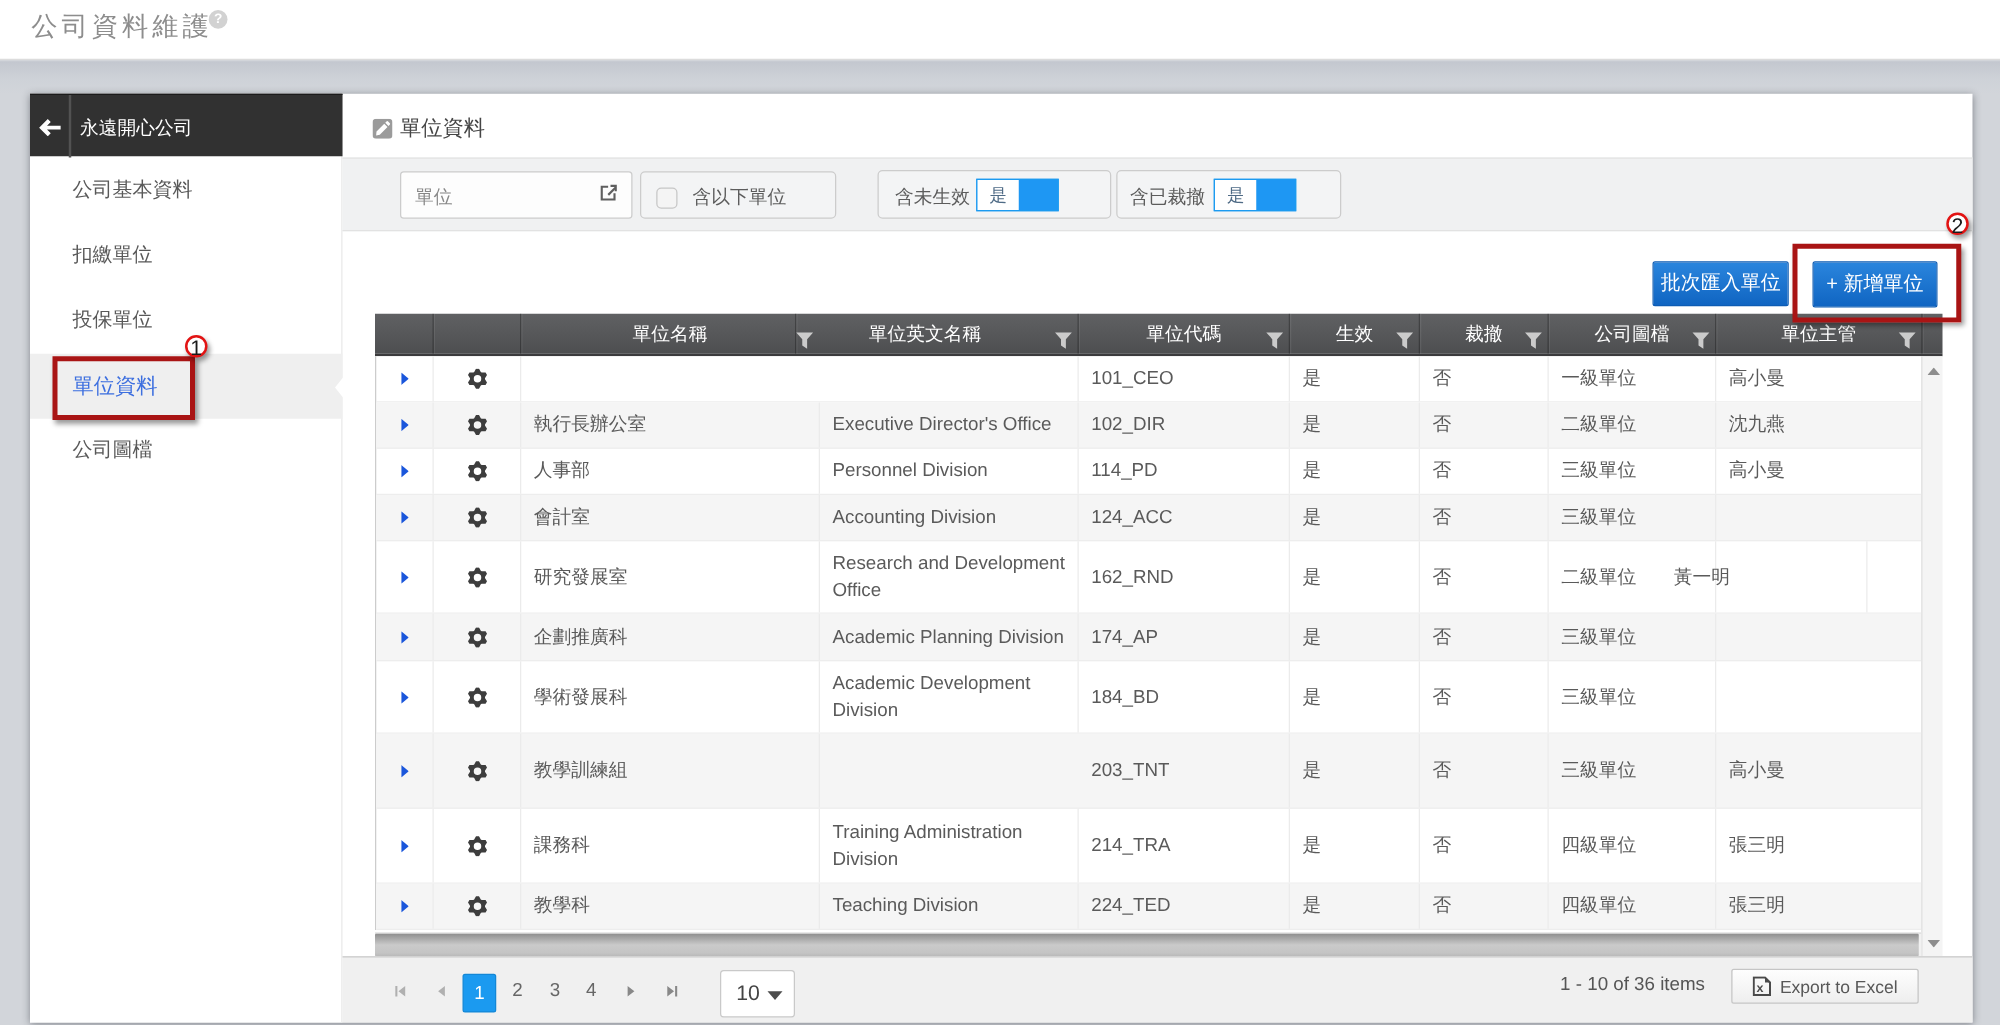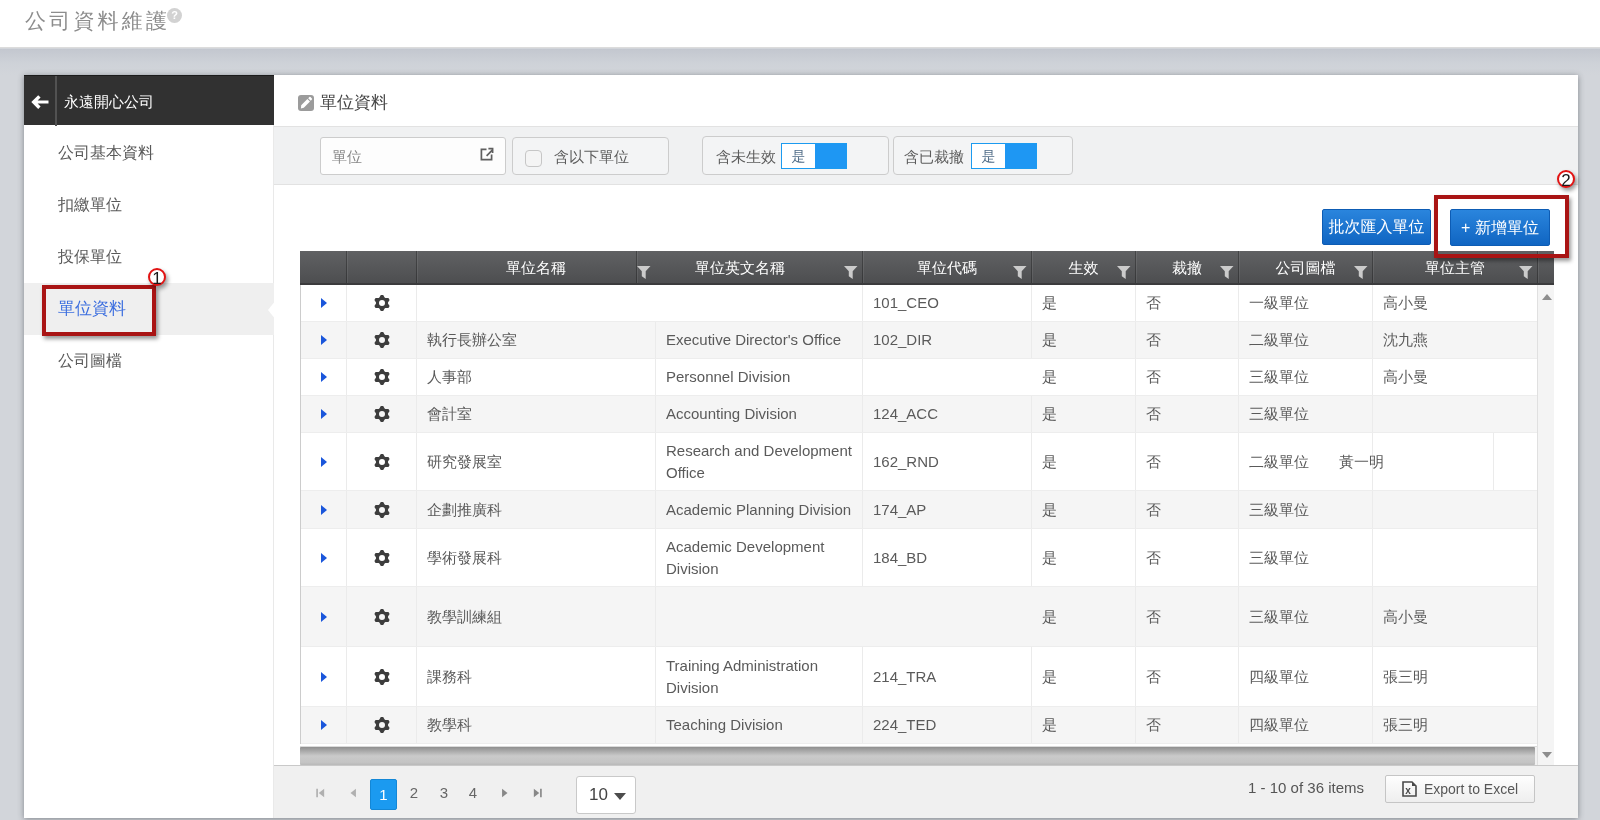--- a/index.html
+++ b/index.html
@@ -217,20 +217,23 @@
         <svg width="16" height="16" viewBox="0 0 16 16">
           <path fill-rule="evenodd" fill="#3d3d3d" d="M5.37 2.61 L6.86 -0.12 L9.14 -0.12 L10.63 2.61 L11.36 3.03 L14.46 2.95 L15.60 4.93 L13.99 7.58 L13.99 8.42 L15.60 11.07 L14.46 13.05 L11.36 12.97 L10.63 13.39 L9.14 16.12 L6.86 16.12 L5.37 13.39 L4.64 12.97 L1.54 13.05 L0.40 11.07 L2.01 8.42 L2.01 7.58 L0.40 4.93 L1.54 2.95 L4.64 3.03 Z M11.00 8.00 A3.0 3.0 0 1 0 5.00 8.00 A3.0 3.0 0 1 0 11.00 8.00 Z"></path>
         </svg>
       </div>
   <div class="gcell" style="left:116px;width:239px">
         <span>人事部</span>
       </div>
   <div class="gcell" style="left:355px;width:207px">
         <span>Personnel Division</span>
       </div>
+  <div class="gcell" style="left:562px;width:169px">
+        <span>114_PD</span>
+      </div>
   <div class="gcell" style="left:731px;width:104px">
         <span>是</span>
       </div>
   <div class="gcell" style="left:835px;width:103px">
         <span>否</span>
       </div>
   <div class="gcell" style="left:938px;width:134px">
         <span>三級單位</span>
       </div>
   <div class="gcell" style="left:1072px;width:165px">
@@ -369,20 +372,23 @@
           <path d="M0 0 L6 5 L0 10 Z" fill="#1a56db"></path>
         </svg>
       </div>
   <div class="gcell icons" style="left:46px;width:70px">
         <svg width="16" height="16" viewBox="0 0 16 16">
           <path fill-rule="evenodd" fill="#3d3d3d" d="M5.37 2.61 L6.86 -0.12 L9.14 -0.12 L10.63 2.61 L11.36 3.03 L14.46 2.95 L15.60 4.93 L13.99 7.58 L13.99 8.42 L15.60 11.07 L14.46 13.05 L11.36 12.97 L10.63 13.39 L9.14 16.12 L6.86 16.12 L5.37 13.39 L4.64 12.97 L1.54 13.05 L0.40 11.07 L2.01 8.42 L2.01 7.58 L0.40 4.93 L1.54 2.95 L4.64 3.03 Z M11.00 8.00 A3.0 3.0 0 1 0 5.00 8.00 A3.0 3.0 0 1 0 11.00 8.00 Z"></path>
         </svg>
       </div>
   <div class="gcell" style="left:116px;width:239px">
         <span>教學訓練組</span>
+      </div>
+  <div class="gcell" style="left:562px;width:169px">
+        <span>203_TNT</span>
       </div>
   <div class="gcell" style="left:731px;width:104px">
         <span>是</span>
       </div>
   <div class="gcell" style="left:835px;width:103px">
         <span>否</span>
       </div>
   <div class="gcell" style="left:938px;width:134px">
         <span>三級單位</span>
       </div>

